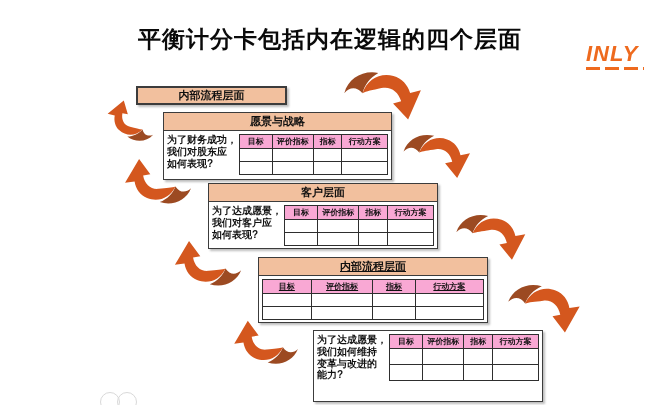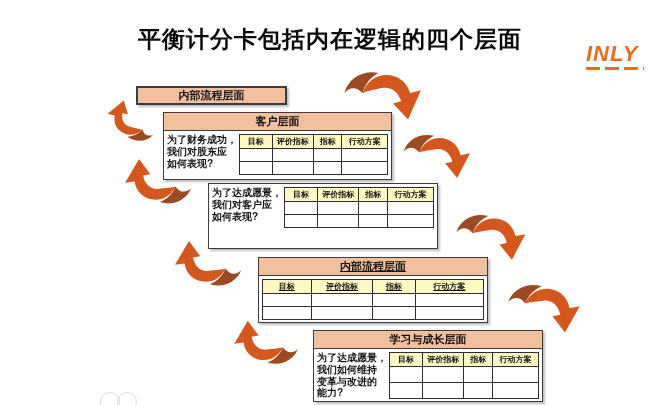--- a/index.html
+++ b/index.html
@@ -35,21 +35,21 @@
     border-bottom:1.5px solid #3c3c3c;text-align:center;font-size:11px;font-weight:bold;
   }
   .sec-body{display:flex;padding:2px 3px;gap:2px;}
   .sec-question{
     width:70px;flex:none;font-size:10px;font-weight:bold;line-height:11.8px;
     white-space:pre-line;padding-top:1px;
   }
   .sc-table{flex:1;border-collapse:collapse;border:1.5px solid #2e2e2e;
     table-layout:fixed;align-self:flex-start;width:152px;margin-top:1px;}
   .sc-table th,.sc-table td{border:1px solid #2e2e2e;padding:0;}
-  .sc-table th{height:13px;font-size:8px;font-weight:bold;text-align:center;background:#fef9c3;}
+  .sc-table th{height:13px;font-size:8px;font-weight:bold;text-align:center;background:#f9a8d4;}
   .sc-table td{height:12px;}
   .sec-learning .sc-table td{height:15px;}
   .sec-internal .sc-table td{height:12px;}
   .arrow{position:absolute;overflow:visible;}
   .wm-circle{position:absolute;width:18px;height:18px;border-radius:50%;
     border:1px solid #d9d9d9;background:transparent;}
 </style>
 </head>
 <body>
 
@@ -95,21 +95,21 @@
     </svg>
   <svg class="arrow" viewBox="0 0 100 70" style="left:500px;top:280px;width:86px;height:56px;transform:rotate(14deg)">
       <use href="#swoosh"></use>
     </svg>
 
   <div class="vision-box">
     <span>内部流程层面</span>
   </div>
 
   <div class="section sec-financial">
-    <div class="sec-band">客户层面</div>
+    <div class="sec-band">愿景与战略</div>
     <div class="sec-body">
       <div class="sec-question">为了财务成功，
 我们对股东应
 如何表现?</div>
       <table class="sc-table">
         <tbody>
             <tr>
           <th style="width:22%">目标</th>
           <th style="width:28%">评价指标</th>
           <th style="width:19%">指标</th>
@@ -126,20 +126,21 @@
               <td></td>
               <td></td>
               <td></td>
             </tr>
       </tbody>
         </table>
     </div>
   </div>
 
   <div class="section sec-customer">
+    <div class="sec-band">客户层面</div>
     <div class="sec-body">
       <div class="sec-question">为了达成愿景，
 我们对客户应
 如何表现?</div>
       <table class="sc-table">
         <tbody>
             <tr>
           <th style="width:22%">目标</th>
           <th style="width:28%">评价指标</th>
           <th style="width:19%">指标</th>
@@ -184,21 +185,20 @@
               <td></td>
               <td></td>
               <td></td>
             </tr>
       </tbody>
         </table>
     </div>
   </div>
 
   <div class="section sec-learning">
-    <div class="sec-band">学习与成长层面</div>
     <div class="sec-body">
       <div class="sec-question">为了达成愿景，
 我们如何维持
 变革与改进的
 能力?</div>
       <table class="sc-table">
         <tbody>
             <tr>
           <th style="width:22%">目标</th>
           <th style="width:28%">评价指标</th>

